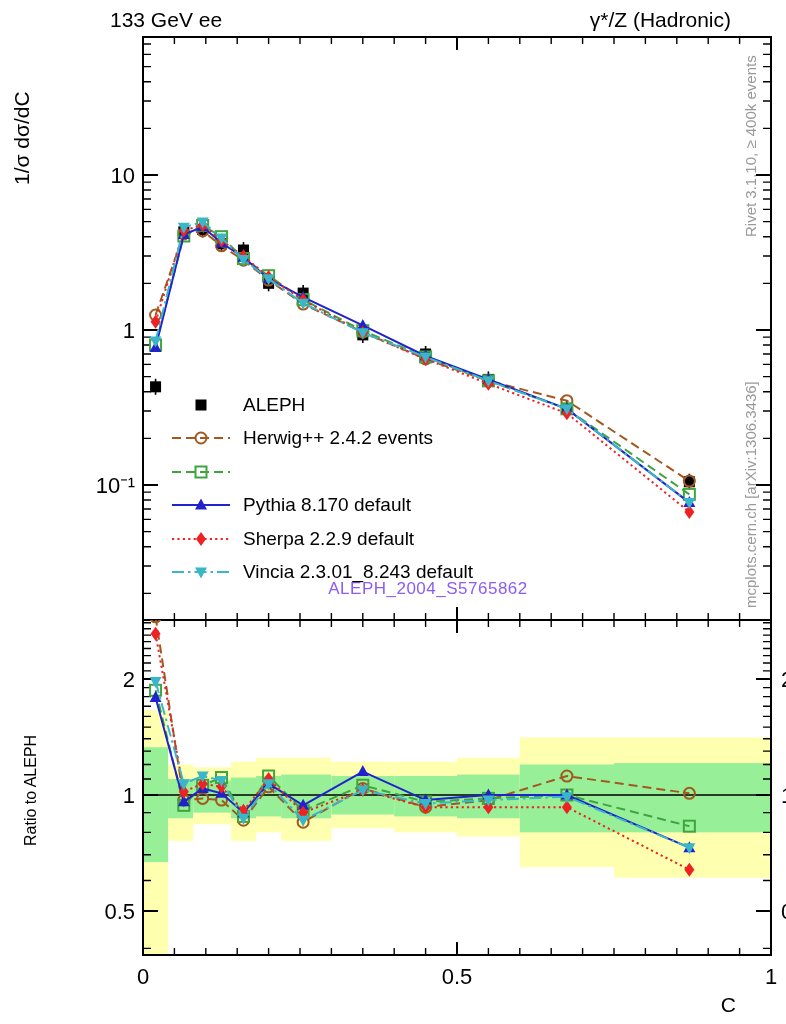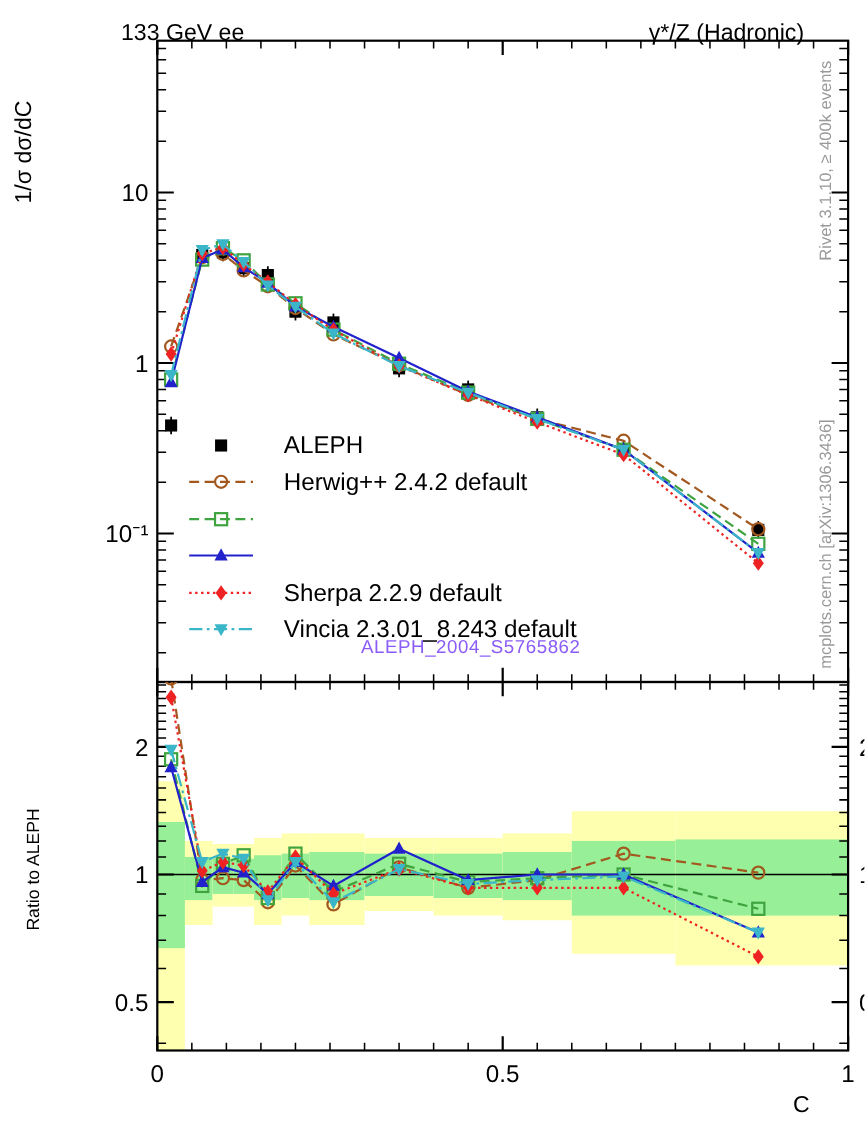--- a/index.html
+++ b/index.html
@@ -1,33 +1,33 @@
 <!DOCTYPE html>
 <html><head>
 <meta charset="utf-8">
 <style>
   html,body{margin:0;padding:0;background:#fff;}
   #page{position:relative;width:786px;height:1024px;background:#fff;overflow:hidden;
         font-family:"Liberation Sans",sans-serif;color:#000;}
   #chart-root{position:absolute;left:0;top:0;width:786px;height:949px;padding-left:40px;}
-  .title{position:absolute;top:18px;font-size:21px;white-space:nowrap;}
+  .title{position:absolute;top:8px;font-size:21px;white-space:nowrap;}
   #title-left{left:110px;}
   #title-right{right:55px;text-align:right;margin-left:32px;}
   .vtext{position:absolute;writing-mode:vertical-rl;transform:rotate(180deg);
          text-align:center;white-space:nowrap;}
   #main-ylabel{left:10px;top:33px;height:210px;width:30px;font-size:21px;}
   #ratio-ylabel{left:22px;top:718px;height:145px;width:22px;font-size:16px;}
   #note-rivet{left:742px;top:37px;height:218px;width:22px;font-size:15px;color:#999;}
   #note-mcplots{left:742px;top:334px;height:322px;width:22px;font-size:15px;color:#999;}
   #watermark{position:absolute;left:278px;top:579px;width:300px;text-align:center;
              font-size:17px;color:#8b5cf6;letter-spacing:0.5px;}
   #xlabel{position:absolute;right:50px;top:993px;font-size:21px;}
   #legend{position:absolute;left:170px;top:388px;z-index:3;}
   .legend-row{display:flex;align-items:center;height:33.5px;}
-  .legend-label{font-size:22px;margin-left:26px;white-space:nowrap;}
+  .legend-label{font-size:19px;margin-left:11px;white-space:nowrap;}
 </style>
 </head>
 <body>
 
 <div id="page">
   <div class="title" id="title-left">133 GeV ee</div>
   <div class="title" id="title-right">γ*/Z (Hadronic)</div>
   <div class="vtext" id="main-ylabel">1/σ dσ/dC</div>
   <div class="vtext" id="ratio-ylabel">Ratio to ALEPH</div>
   <div class="vtext" id="note-rivet">Rivet 3.1.10, ≥ 400k events</div>
@@ -272,33 +272,34 @@
         <svg width="62" height="24">
           <rect x="25.5" y="6.5" width="11" height="11" fill="#000000"></rect>
         </svg>
         <span class="legend-label">ALEPH</span>
       </div>
       <div class="legend-row">
         <svg width="62" height="24">
           <line x1="2" y1="12" x2="60" y2="12" stroke="#a2581f" stroke-width="2" stroke-dasharray="9,5"></line>
           <circle cx="31" cy="12" r="5.5" fill="none" stroke="#a2581f" stroke-width="2"></circle>
         </svg>
-        <span class="legend-label">Herwig++ 2.4.2 default</span>
+        <span class="legend-label">Herwig++ 2.4.2 events</span>
       </div>
       <div class="legend-row">
         <svg width="62" height="24">
           <line x1="2" y1="12" x2="60" y2="12" stroke="#3fa43f" stroke-width="2" stroke-dasharray="9,5"></line>
           <rect x="25.5" y="6.5" width="11" height="11" fill="none" stroke="#3fa43f" stroke-width="2"></rect>
         </svg>
       </div>
       <div class="legend-row">
         <svg width="62" height="24">
           <line x1="2" y1="12" x2="60" y2="12" stroke="#2222cc" stroke-width="2"></line>
           <path d="M31 5.5 L37 16.5 L25 16.5 Z" fill="#2222cc"></path>
         </svg>
+        <span class="legend-label">Pythia 8.170 default</span>
       </div>
       <div class="legend-row">
         <svg width="62" height="24">
           <line x1="2" y1="12" x2="60" y2="12" stroke="#ee2222" stroke-width="2" stroke-dasharray="2.2,3.2"></line>
           <path d="M31 5 L36 12 L31 19 L26 12 Z" fill="#ee2222"></path>
         </svg>
         <span class="legend-label">Sherpa 2.2.9 default</span>
       </div>
       <div class="legend-row">
         <svg width="62" height="24">

